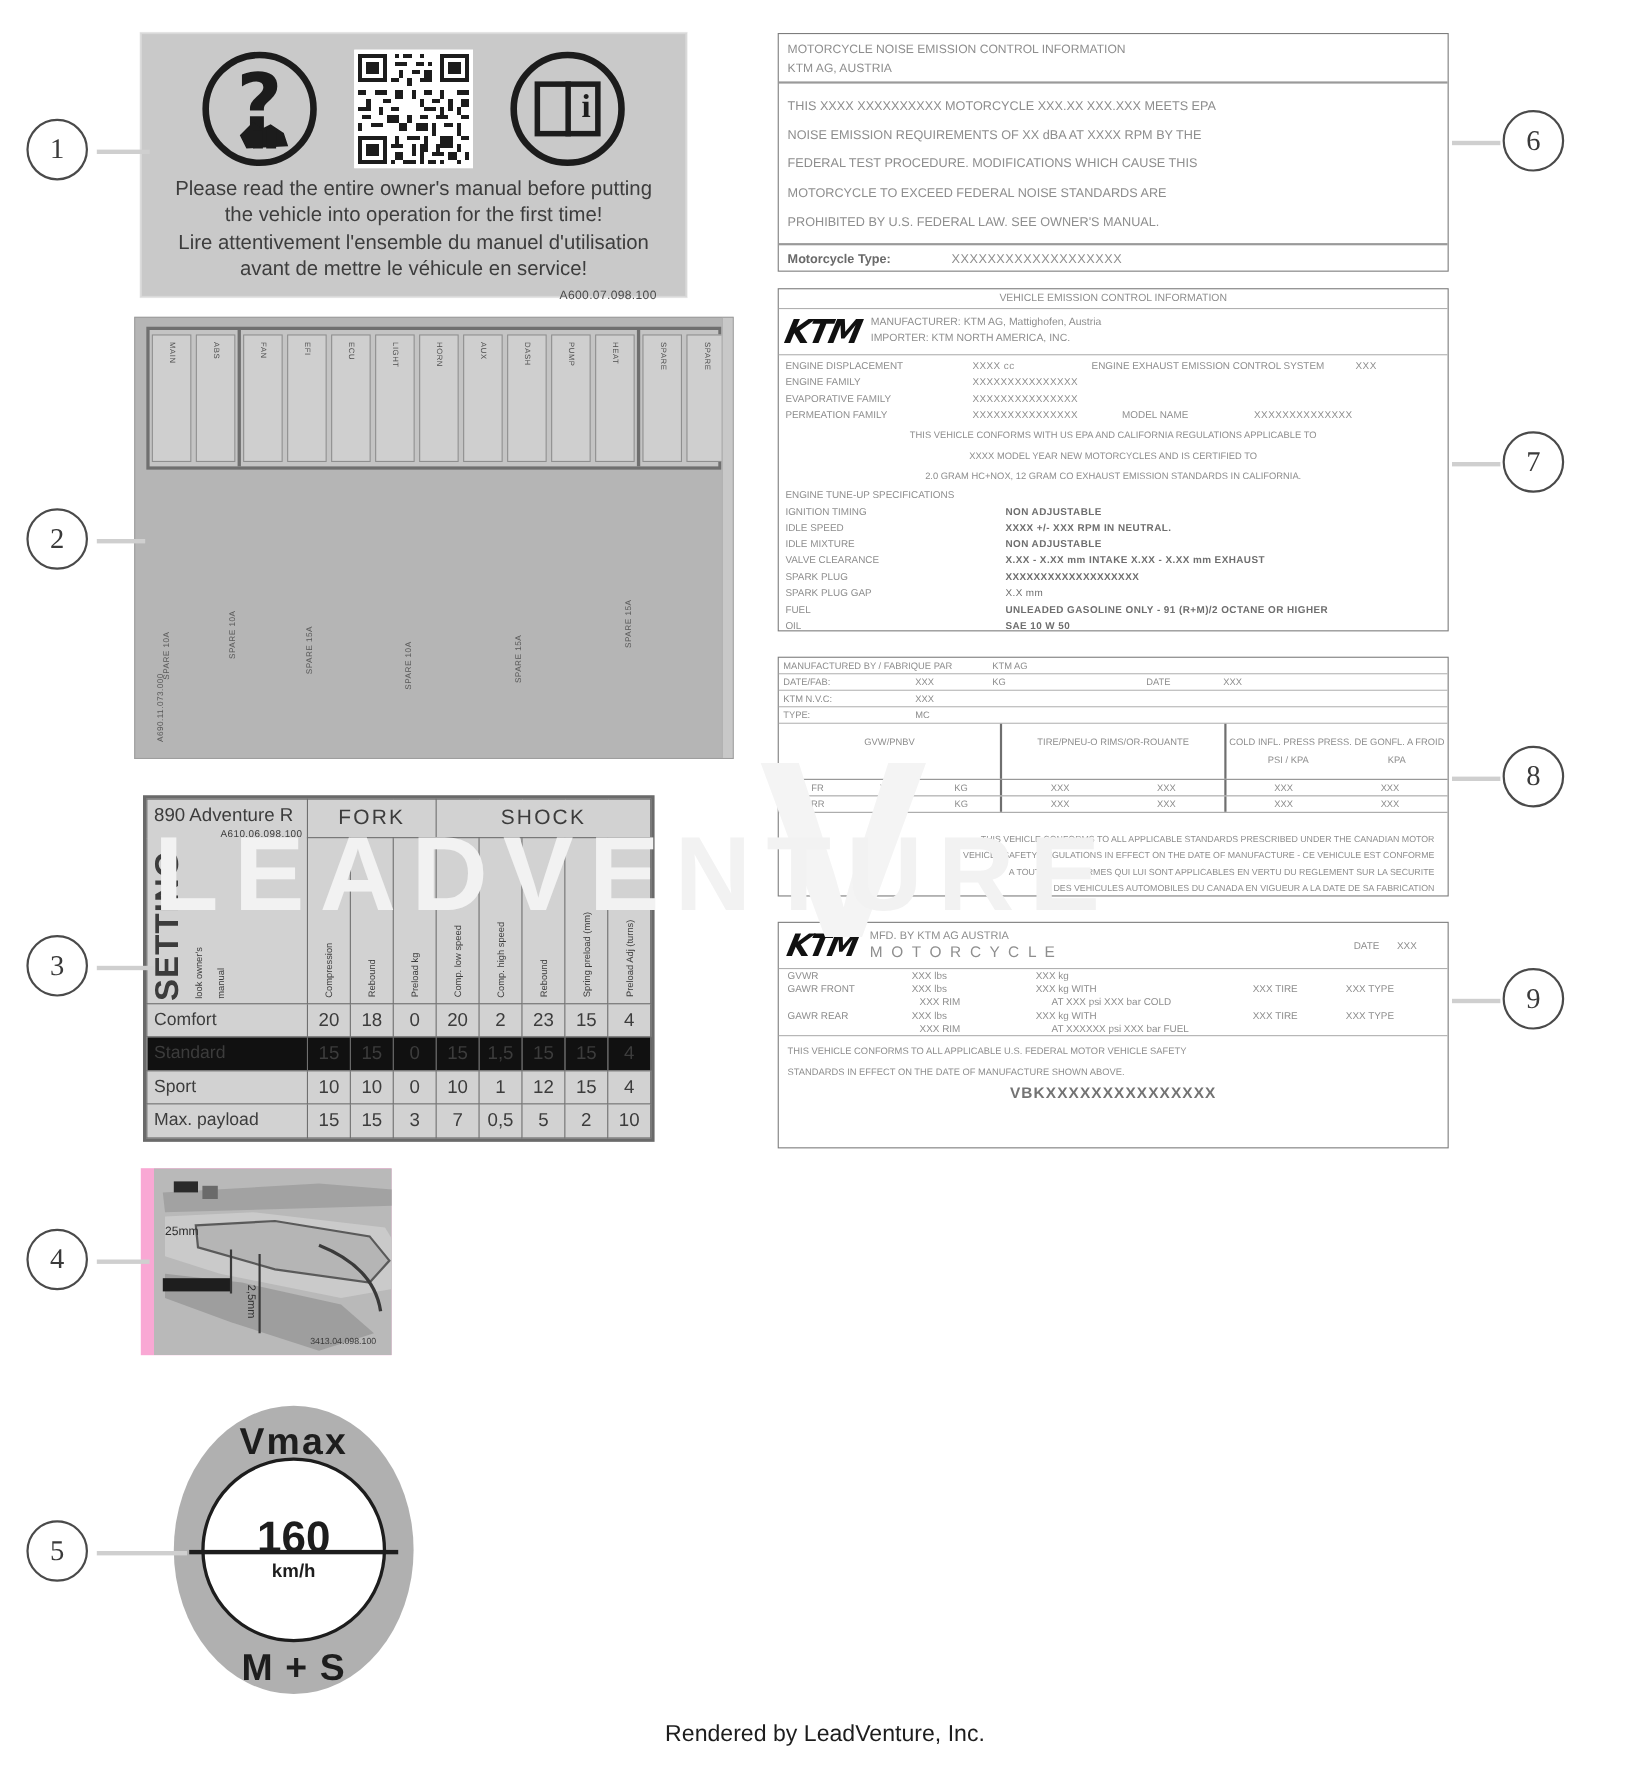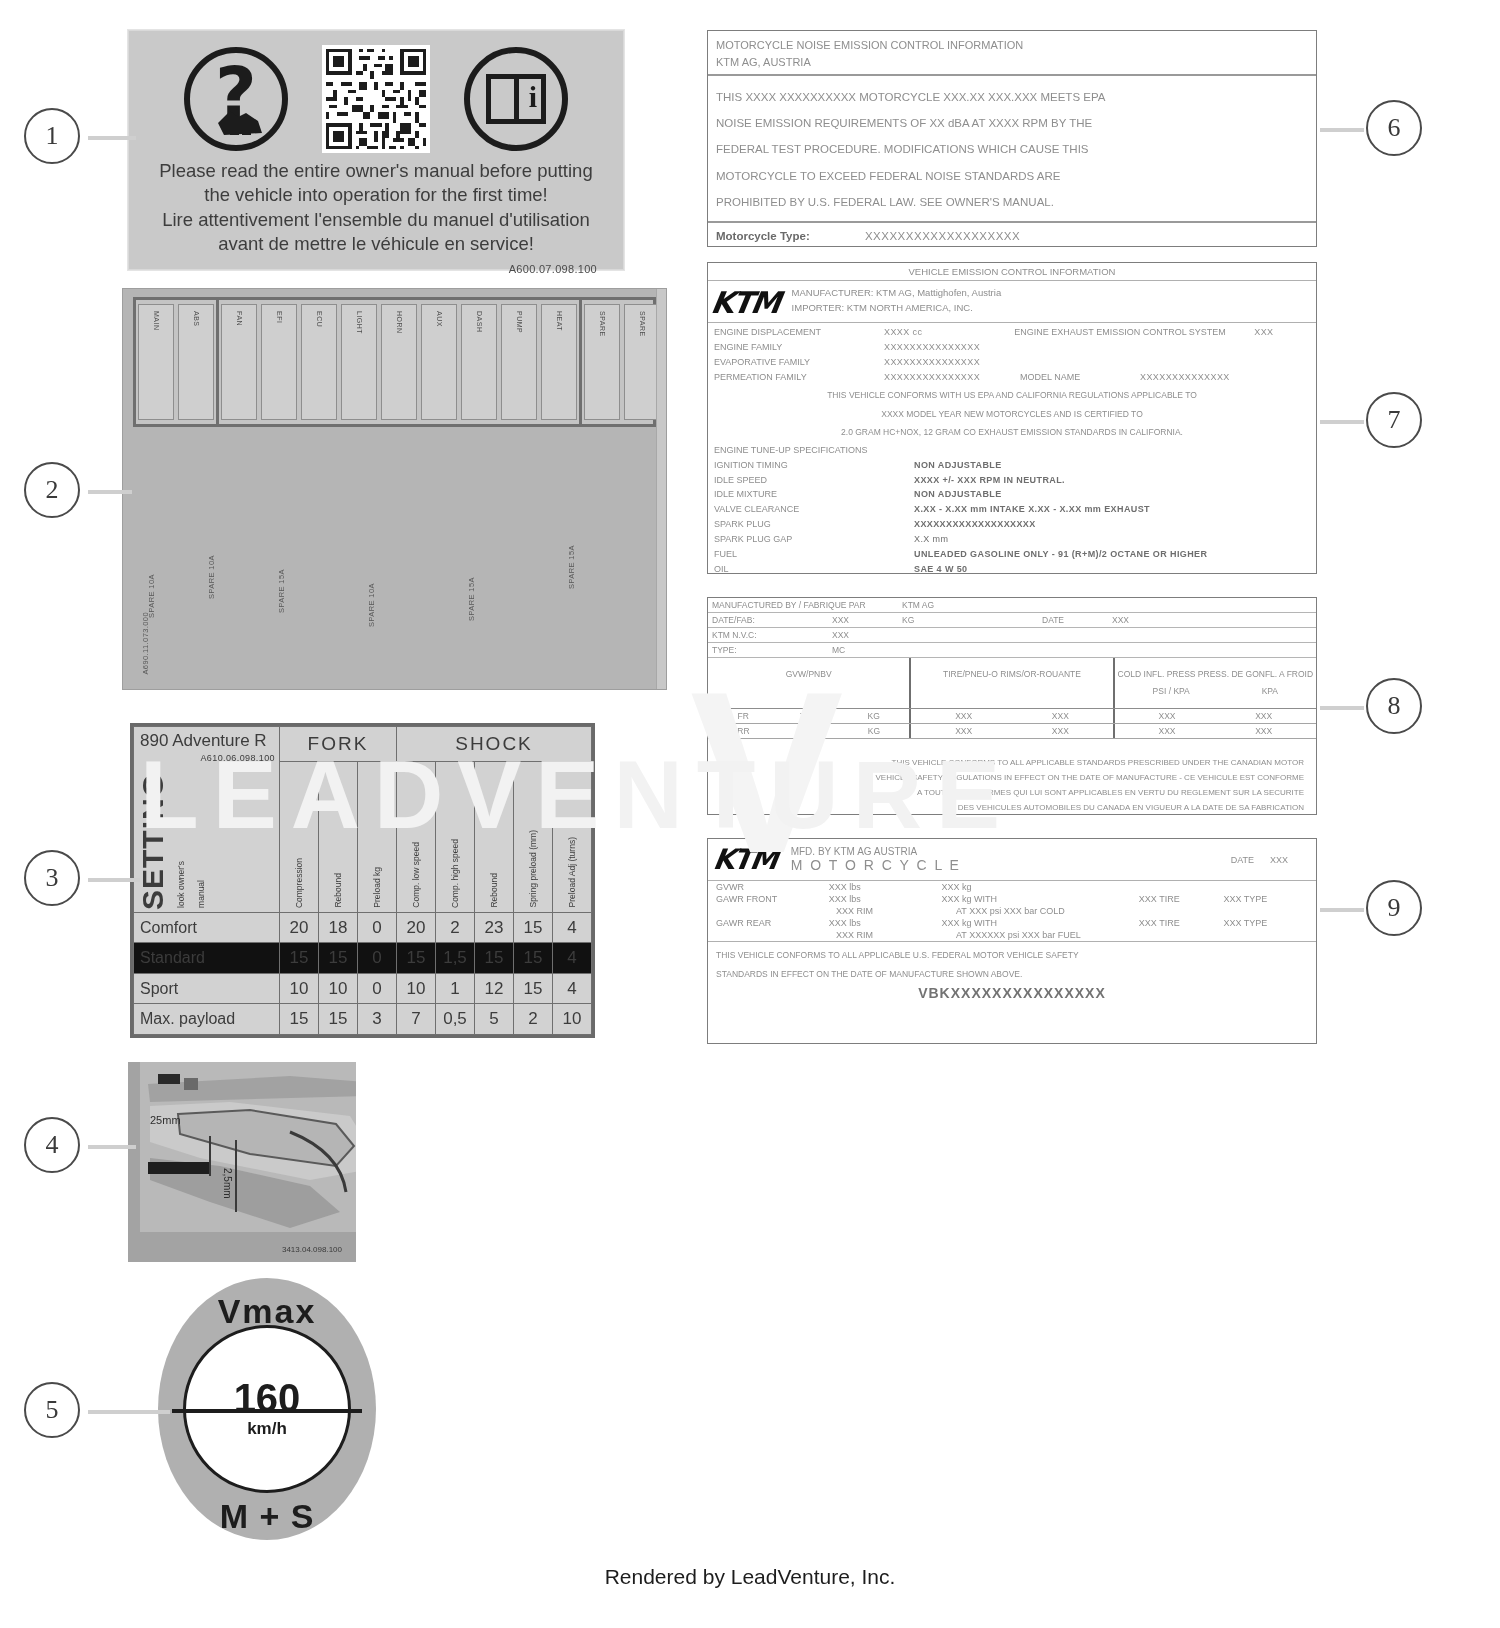--- a/index.html
+++ b/index.html
@@ -93,22 +93,22 @@
   .t3-vh{ height:128px; vertical-align:bottom; position:relative; }
   .t3-vh span{ writing-mode:vertical-rl; transform:rotate(180deg);
                font-size:8.5px; white-space:nowrap; display:inline-block;
                padding-bottom:4px; }
   .t3-row td{ height:26px; font-size:17px; }
   .t3-row .lbl{ text-align:left !important; padding-left:6px !important; font-size:16px; }
   .t3-hl td{ background:#111; color:#fff; font-weight:bold; border-color:#111; }
 
   
   #item4{
-    left:128px; top:1062px; width:228px; height:200px;
-    background:#a3a3a3; overflow:hidden;padding-left:12px;
+    left:128px; top:1062px; width:228px; height:170px;
+    background:#f9a8d4; overflow:hidden;padding-left:12px;
   }
   #item4 .dim{ position:absolute; left:22px; top:52px; font-size:11px; color:#2e2e2e; }
   #item4 .dim2{ position:absolute; left:94px; top:106px; font-size:10px; color:#2e2e2e;
                 writing-mode:vertical-rl; }
   #item4 .pn{ position:absolute; right:14px; bottom:8px; font-size:8px; color:#3a3a3a; }
 
   
   #item5{
     left:158px; top:1278px; width:218px; height:262px;
     background:#b0b0b0; border-radius:50%;
@@ -529,21 +529,21 @@
     <span class="ktm-logo" style="font-size:30px;">KTM</span>
     <div class="mtxt">
       <div>MANUFACTURER: KTM AG, Mattighofen, Austria</div>
       <div>IMPORTER: KTM NORTH AMERICA, INC.</div>
     </div>
   </div>
   <div class="specs">
     <div class="sr">
       <span class="k">ENGINE DISPLACEMENT</span>
       <span class="v">XXXX cc</span>
-      <span class="k2" style="margin-left:92px;">ENGINE EXHAUST EMISSION CONTROL SYSTEM</span>
+      <span class="k2" style="margin-left:70px;">ENGINE EXHAUST EMISSION CONTROL SYSTEM</span>
       <span class="v">XXX</span>
     </div>
     <div class="sr">
       <span class="k">ENGINE FAMILY</span>
       <span class="v">XXXXXXXXXXXXXXX</span>
     </div>
     <div class="sr">
       <span class="k">EVAPORATIVE FAMILY</span>
       <span class="v">XXXXXXXXXXXXXXX</span>
     </div>
@@ -582,21 +582,21 @@
     <div class="sr">
         <span class="k">SPARK PLUG GAP</span>
         <span class="v" style="font-weight:normal;color:#6e6e6e;">X.X mm</span>
       </div>
     <div class="sr">
         <span class="k">FUEL</span>
         <span class="v" style="font-weight:bold;color:#6e6e6e;">UNLEADED GASOLINE ONLY - 91 (R+M)/2 OCTANE OR HIGHER</span>
       </div>
     <div class="sr">
         <span class="k">OIL</span>
-        <span class="v" style="font-weight:bold;color:#6e6e6e;">SAE 4 W 50</span>
+        <span class="v" style="font-weight:bold;color:#6e6e6e;">SAE 10 W 50</span>
       </div>
   </div>
 </div>
 
 <div class="rlabel" id="item8">
   <div class="rw">
     <span class="k" style="width:190px;">MANUFACTURED BY / FABRIQUE PAR</span>
     <span class="v">KTM AG</span>
   </div>
   <div class="rw">

